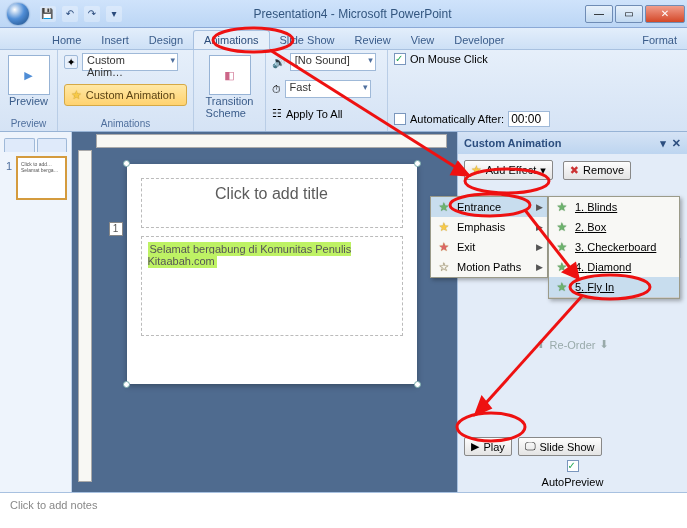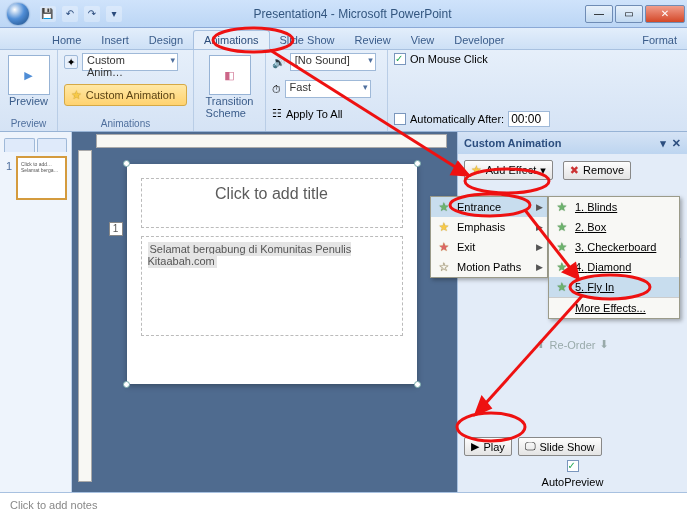--- a/index.html
+++ b/index.html
@@ -184,21 +184,21 @@
     </div>
   </div>
 
   <div class="editor">
     <div class="ruler-h"></div>
     <div class="ruler-v"></div>
     <div class="slide">
       <div class="seq-box">1</div>
       <div class="title-ph">Click to add title</div>
       <div class="content-ph">
-        <span style="background:#e5e5e5; padding:1px 2px;">Selamat bergabung di Komunitas Penulis Kitaabah.com</span>
+        <span style="background:#bef264; padding:1px 2px;">Selamat bergabung di Komunitas Penulis Kitaabah.com</span>
         <div class="sel-handle" style="left:-4px; top:-4px"></div>
         <div class="sel-handle" style="right:-4px; top:-4px"></div>
         <div class="sel-handle" style="left:-4px; bottom:-4px"></div>
         <div class="sel-handle" style="right:-4px; bottom:-4px"></div>
       </div>
     </div>
   </div>
 
   <div class="taskpane">
     <div class="tp-header">
@@ -279,24 +279,20 @@
     </div>
   <div class="menu-item">
       <span class="menu-icon star g">★</span>
       <u><span>4.</span> <span>Diamond</span></u>
     </div>
   <div class="menu-item hl">
       <span class="menu-icon star g">★</span>
       <u><span>5.</span> <span>Fly In</span></u>
     </div>
   <div style="border-top:1px solid #ccc;"></div>
-  <div class="menu-item">
-      <span class="menu-icon"></span>
-      <u>More Effects...</u>
-    </div>
 </div>
 
 <svg class="anno" width="687" height="528">
   <g stroke="#e11" stroke-width="3" fill="none">
     <ellipse cx="253" cy="40" rx="40" ry="12"></ellipse>
     <ellipse cx="507" cy="181" rx="42" ry="12"></ellipse>
     <ellipse cx="490" cy="205" rx="40" ry="11"></ellipse>
     <ellipse cx="610" cy="287" rx="40" ry="12"></ellipse>
     <ellipse cx="491" cy="427" rx="34" ry="14"></ellipse>
 

